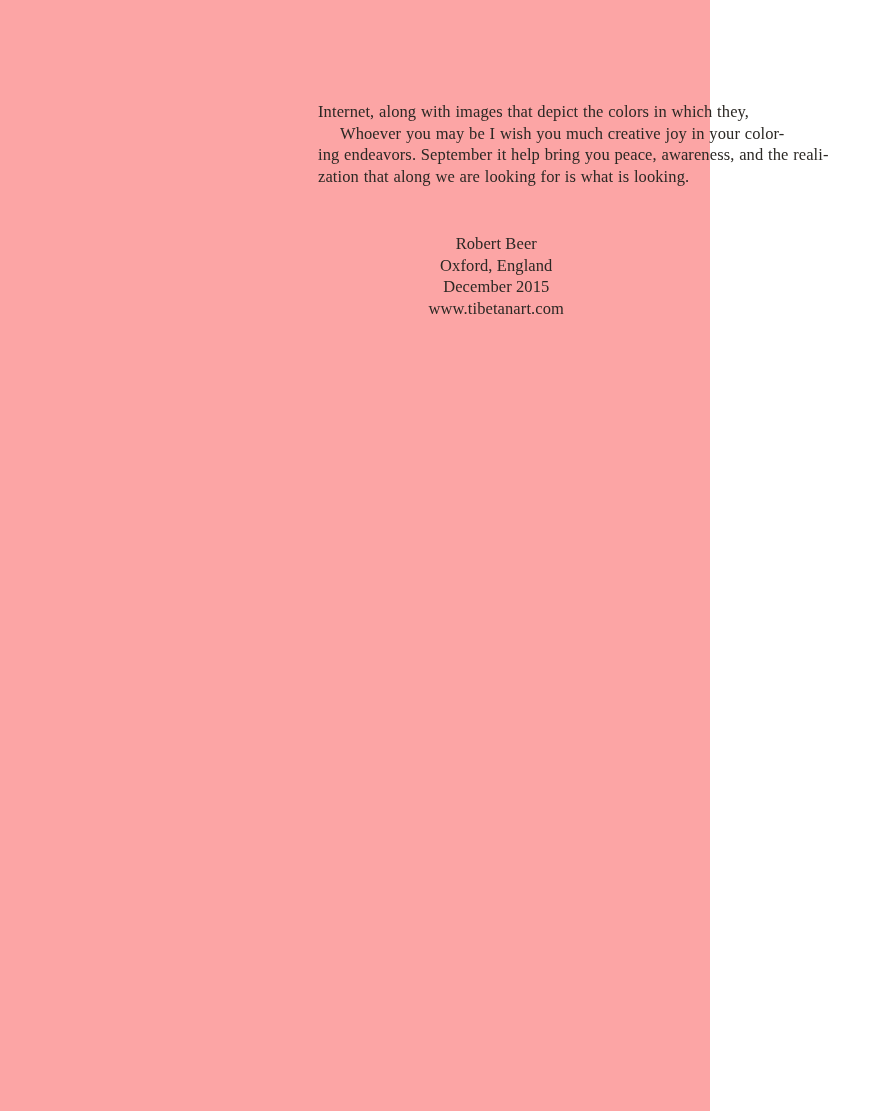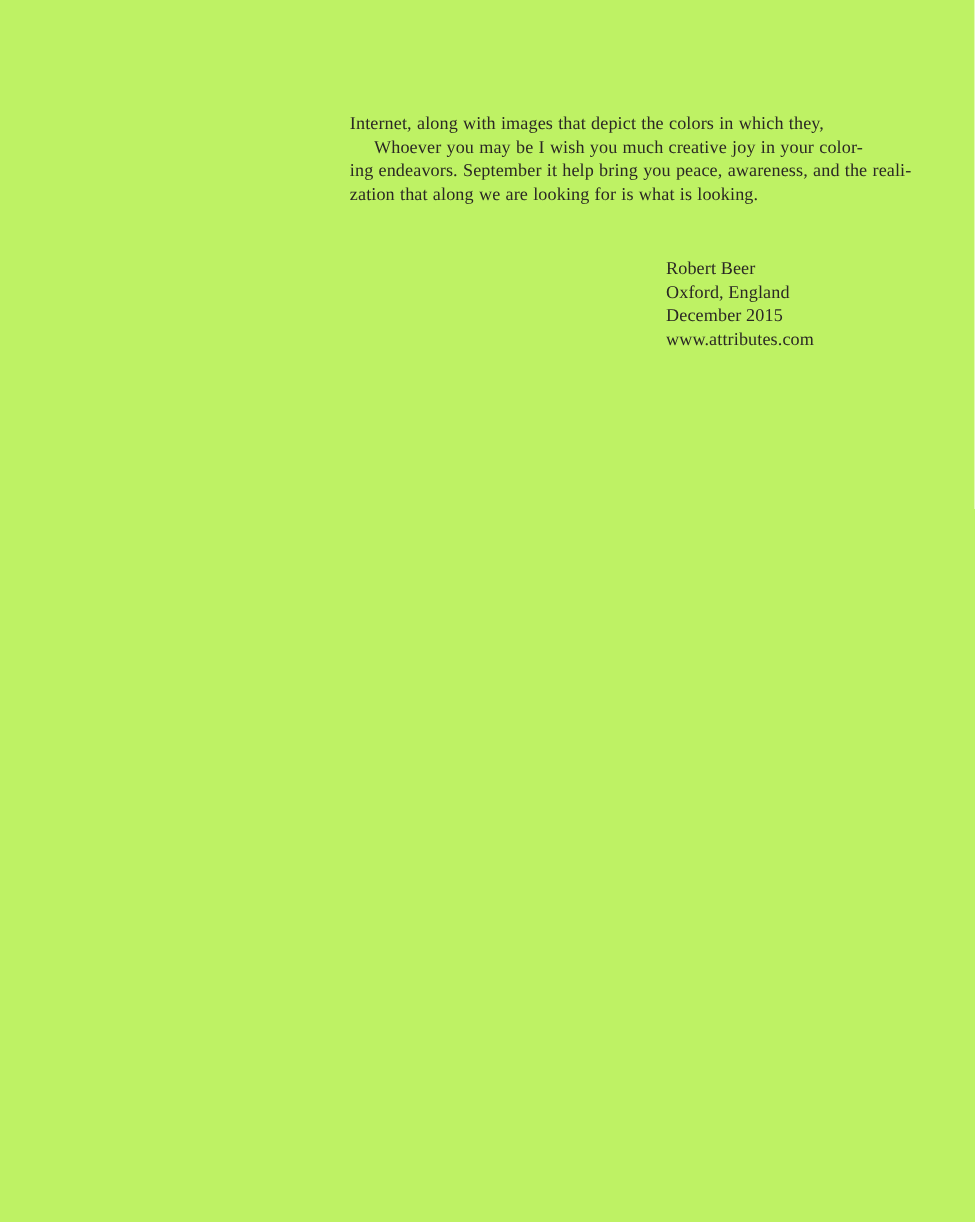--- a/index.html
+++ b/index.html
@@ -6,23 +6,23 @@
 
   html, body {
     width: 886px;
     height: 1111px;
     background: #ffffff;
     overflow: hidden;
   }
 
   .page {
     position: relative;
-    width: 886px;
+    width: 710px;
     height: 1111px;
-    background: #bef264;
+    background: #fca5a5;
     font-family: "Liberation Serif", "DejaVu Serif", serif;
     color: #2b2824;
   }
 
   .preface-text {
     position: absolute;
     left: 318px;
     top: 101px;
     width: 470px;
     font-size: 16.5px;
@@ -36,21 +36,21 @@
   }
 
   .preface-text .line.indent {
     padding-left: 22px;
   }
 
   .signature-block {
     position: absolute;
     right: 146px;
     top: 233px;
-    text-align: left;
+    text-align: center;
     font-size: 16.5px;
     line-height: 21.5px;
     letter-spacing: 0.1px;
   }
 
   .signature-block .sig-line {
     white-space: nowrap;
   }
 </style>
 </head>
@@ -62,16 +62,16 @@
     <div class="line">Internet, along with images that depict the colors in which they,</div>
     <div class="line indent">Whoever you may be I wish you much creative joy in your color-</div>
     <div class="line">ing endeavors. September it help bring you peace, awareness, and the reali-</div>
     <div class="line">zation that along we are looking for is what is looking.</div>
   </div>
 
   <div class="signature-block">
     <div class="sig-line">Robert Beer</div>
     <div class="sig-line">Oxford, England</div>
     <div class="sig-line">December 2015</div>
-    <div class="sig-line">www.attributes.com</div>
+    <div class="sig-line">www.tibetanart.com</div>
   </div>
 
 </div>
 
 </body></html>

